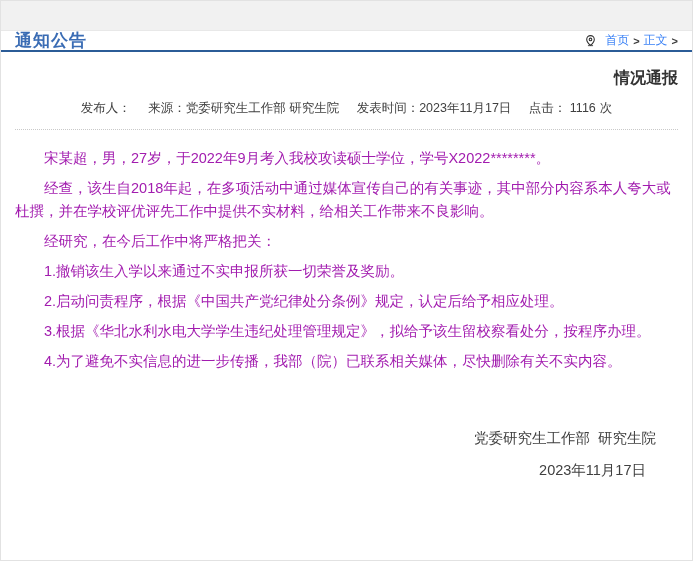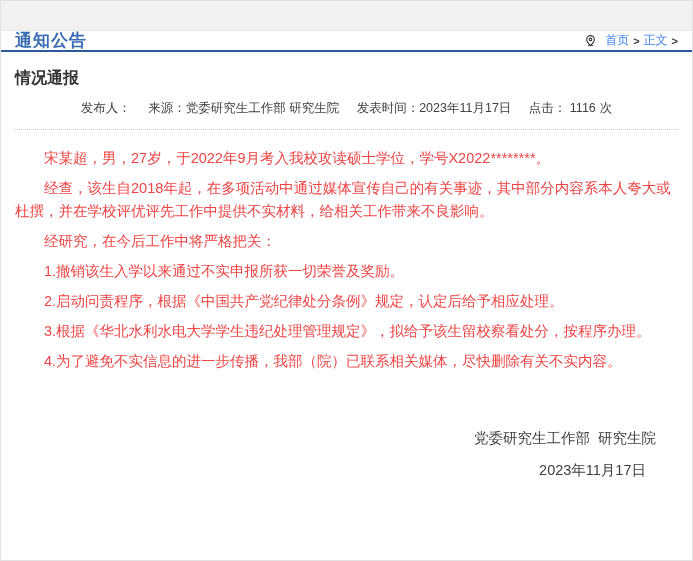--- a/index.html
+++ b/index.html
@@ -46,21 +46,21 @@
   .breadcrumb .pin { display: inline-flex; margin-right: 4px; }
   .breadcrumb a {
     color: #3b82f6;
     text-decoration: none;
     cursor: pointer;
   }
   .breadcrumb .sep { font-weight: bold; font-size: 11px; }
   .article { padding: 0 14px; }
   .doc-title {
     margin-top: 16px;
-    text-align: left;
+    text-align: right;
     font-size: 16px;
     font-weight: bold;
     color: #333333;
   }
   .meta {
     margin-top: 11px;
     text-align: center;
     font-size: 12.5px;
     color: #404040;
   }
@@ -68,21 +68,21 @@
   .meta .unit { margin-left: 4px; }
   .dotted-rule {
     margin-top: 12px;
     border-bottom: 1px dotted #c9c9c9;
     height: 1px;
   }
   .body-text {
     margin-top: 17px;
     font-size: 14.5px;
     line-height: 23px;
-    color: #ef4444;
+    color: #a21caf;
   }
   .body-text p {
     text-indent: 2em;
     margin-bottom: 7px;
   }
   .signature {
     margin-top: 56px;
     text-align: right;
     padding-right: 22px;
     font-size: 14.5px;

